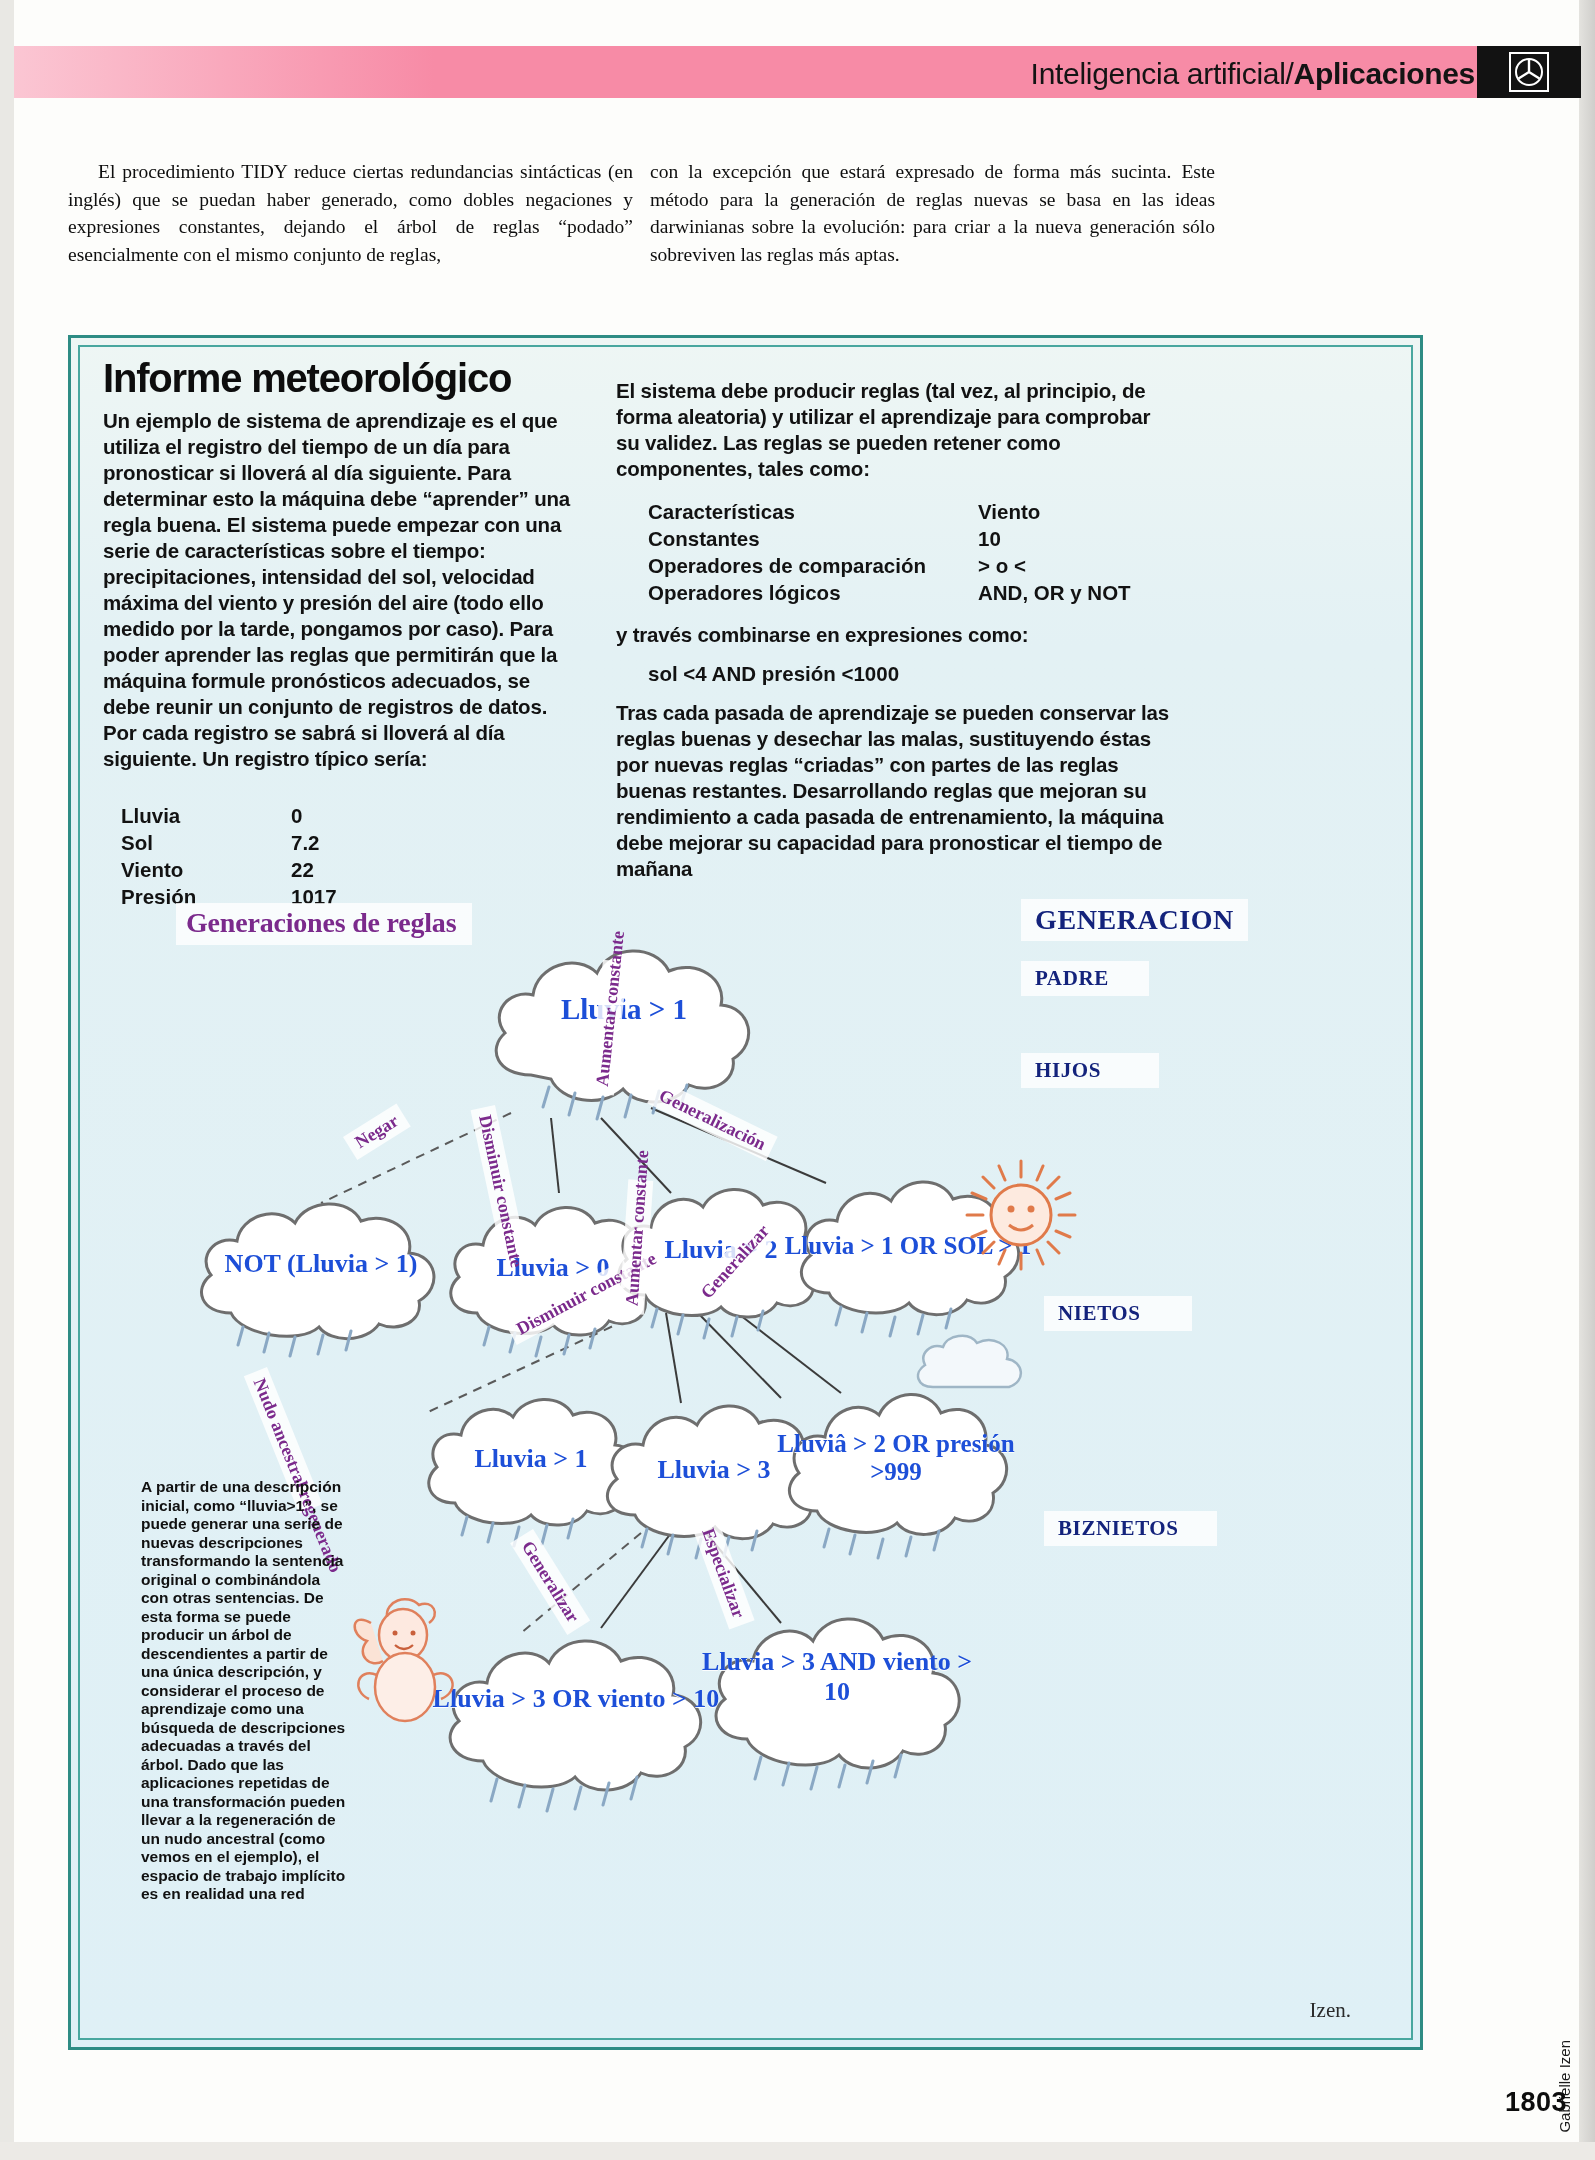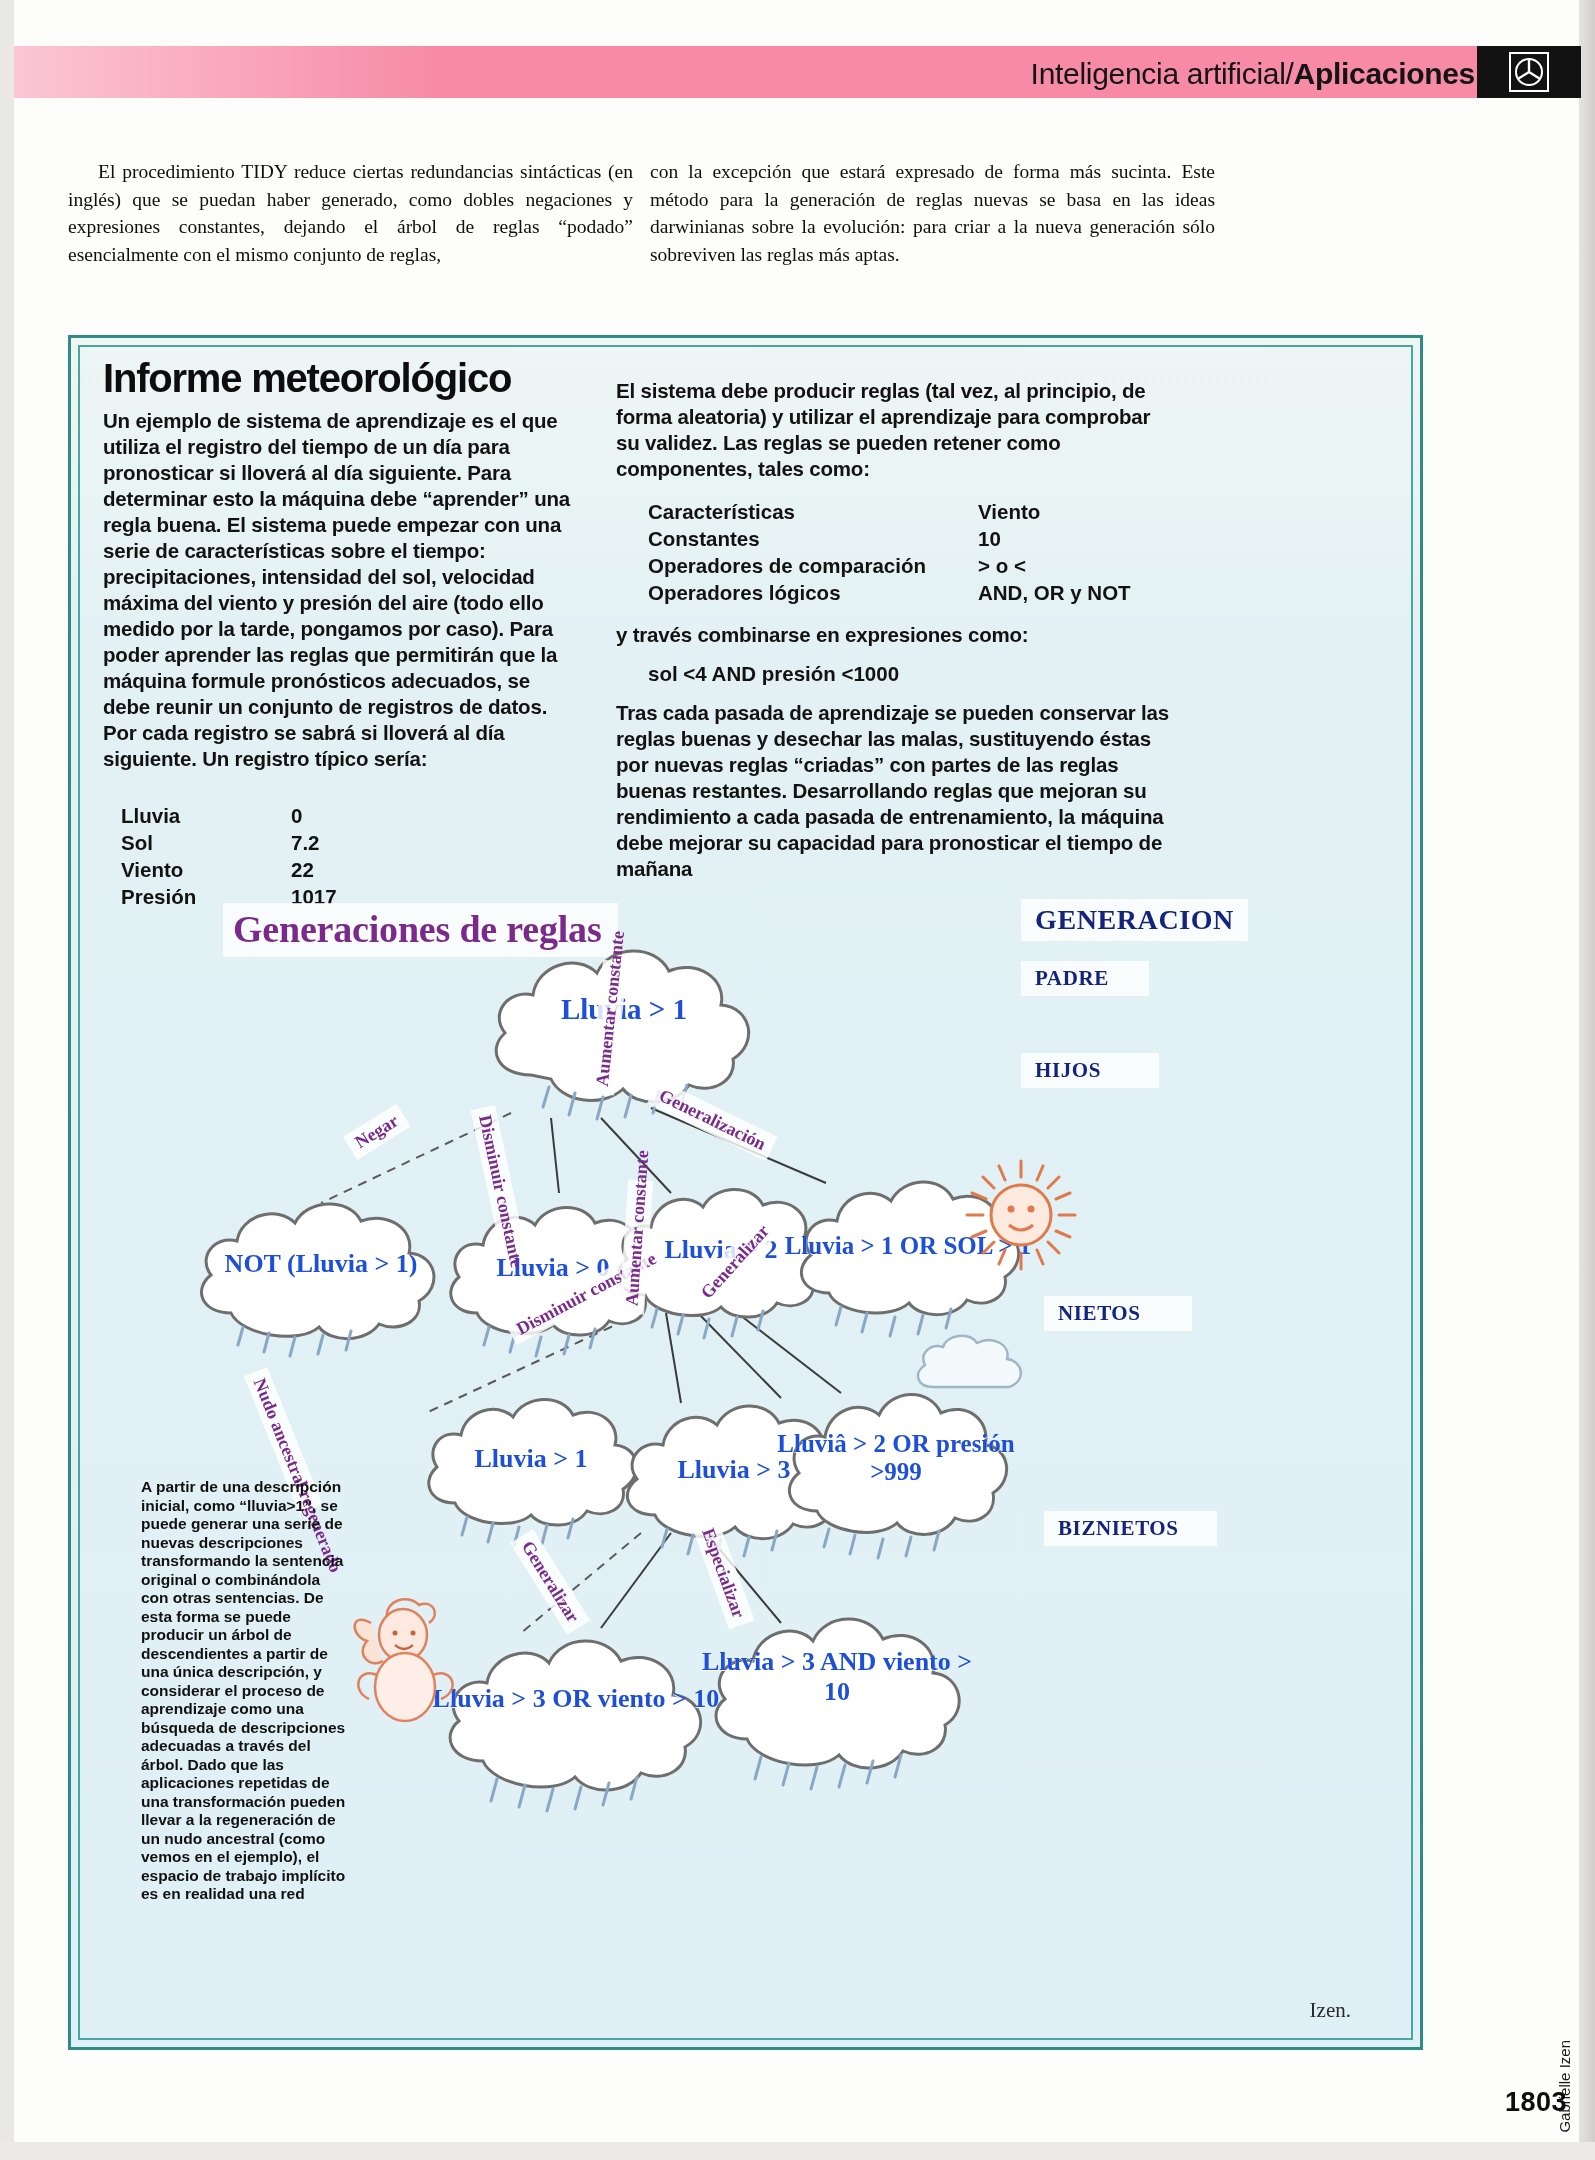--- a/index.html
+++ b/index.html
@@ -87,21 +87,21 @@
   
   #diagram{
     position:absolute;left:10px;top:555px;width:1335px;height:1150px;
     overflow:hidden;
   }
   #diagram-title{
     position:absolute;left:95px;top:10px;
     background:rgba(255,255,255,0.80);
     padding:4px 16px 6px 10px;
     font-family:"Liberation Serif",serif;font-weight:bold;
-    font-size:38px;color:#7b2a8c;letter-spacing:-0.2px;margin-left:47px;
+    font-size:28px;color:#7b2a8c;letter-spacing:-0.2px;
   }
   .gen-label{
     position:absolute;
     background:rgba(255,255,255,0.80);
     font-family:"Liberation Serif",serif;font-weight:bold;
     color:#1b2f8a;letter-spacing:0.6px;
     padding:5px 14px;
   }
   #gen-title{font-size:28px;color:#14237c;text-align:right;}
   .gen-small{font-size:21px;color:#14237c;}
@@ -330,21 +330,21 @@
       <div class="cloud" style="left:330px;top:490px;width:240px;height:160px;">
         <svg width="240" height="160" viewBox="0 0 240 160">
           <path d="M44,120 C18,120 10,98 26,84 C14,66 30,46 50,52 C54,28 86,18 102,34
                    C114,12 150,10 162,32 C186,22 210,40 204,62 C228,64 234,92 212,106
                    C216,126 194,136 176,128 C164,146 132,146 120,132 C102,148 52,140 44,120 Z" fill="#ffffff" stroke="#6e6e6e" stroke-width="3"></path>
           <path d="M56,134 l-5,18 M82,140 l-5,19 M108,144 l-5,19 M136,142 l-5,19 M162,136 l-5,19" stroke="#8aa8c4" stroke-width="3" fill="none" stroke-linecap="round"></path>
         </svg>
         <div class="cloud-label" style="font-size:26px;margin-top:-4px;">Lluvia &gt; 1</div>
       </div>
 
-      <div class="cloud" style="left:528px;top:498px;width:250px;height:165px;">
+      <div class="cloud" style="left:508px;top:498px;width:250px;height:165px;">
         <svg width="250" height="165" viewBox="0 0 250 165">
           <path d="M46,124 C18,124 10,102 28,88 C14,70 32,48 54,54 C58,28 90,18 108,34
                    C120,10 158,8 170,32 C196,22 220,40 214,64 C238,66 244,96 222,110
                    C226,130 204,142 184,133 C172,152 138,152 126,136 C106,154 54,144 46,124 Z" fill="#ffffff" stroke="#6e6e6e" stroke-width="3"></path>
           <path d="M58,138 l-5,18 M84,144 l-5,19 M112,148 l-5,19 M140,146 l-5,19 M168,140 l-5,19" stroke="#8aa8c4" stroke-width="3" fill="none" stroke-linecap="round"></path>
         </svg>
         <div class="cloud-label" style="font-size:26px;margin-top:-4px;">Lluvia &gt; 3</div>
       </div>
 
       <div class="cloud" style="left:690px;top:480px;width:250px;height:185px;">

